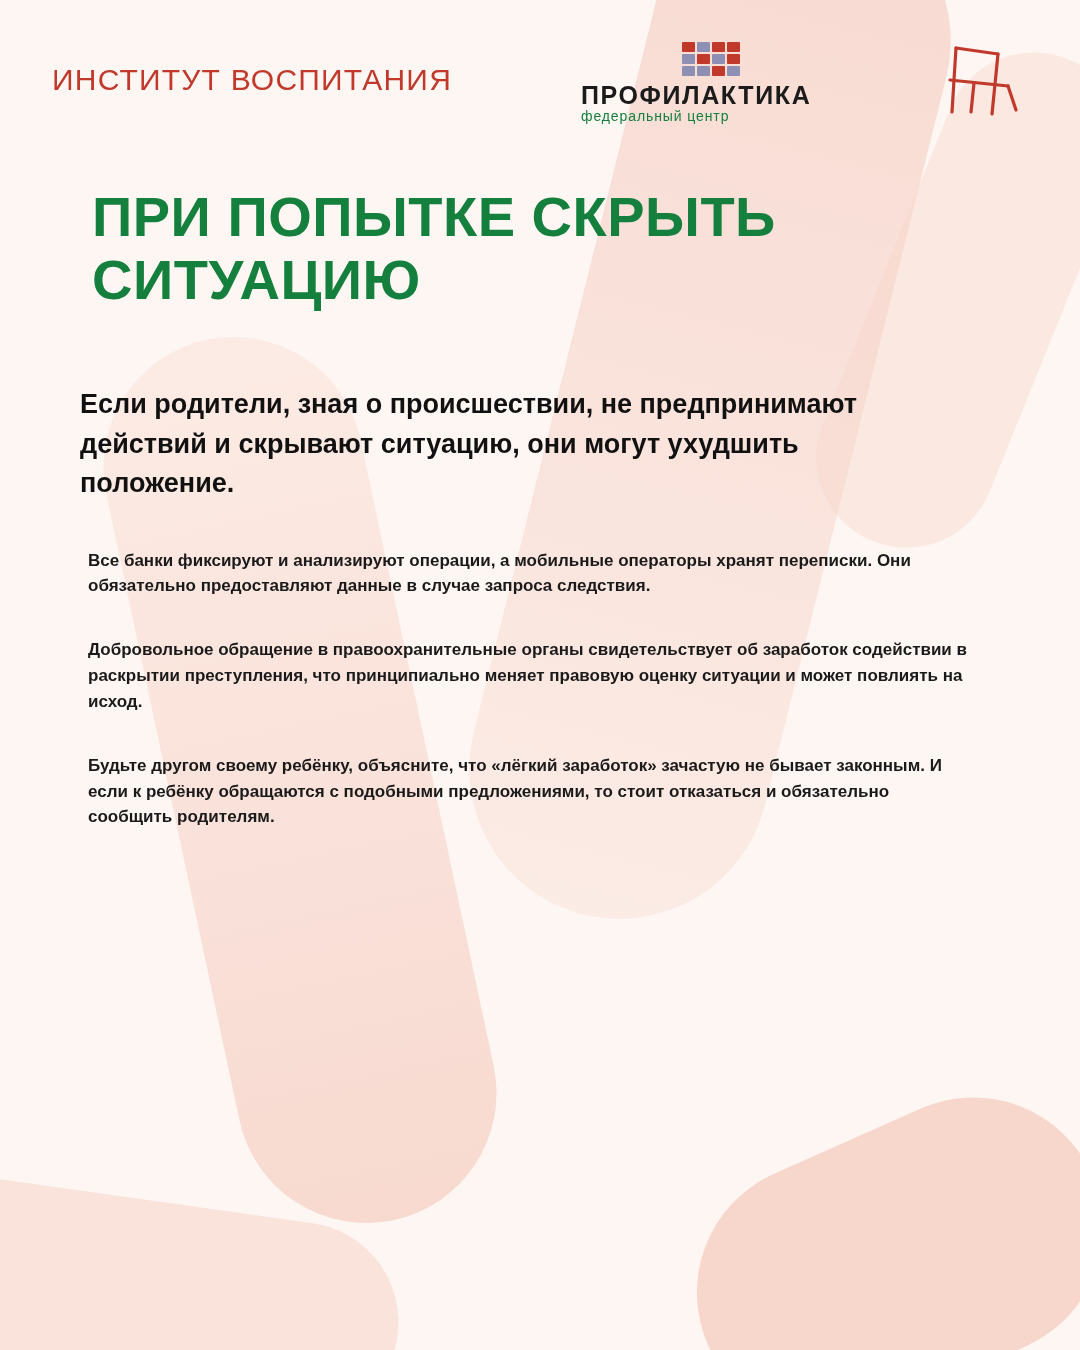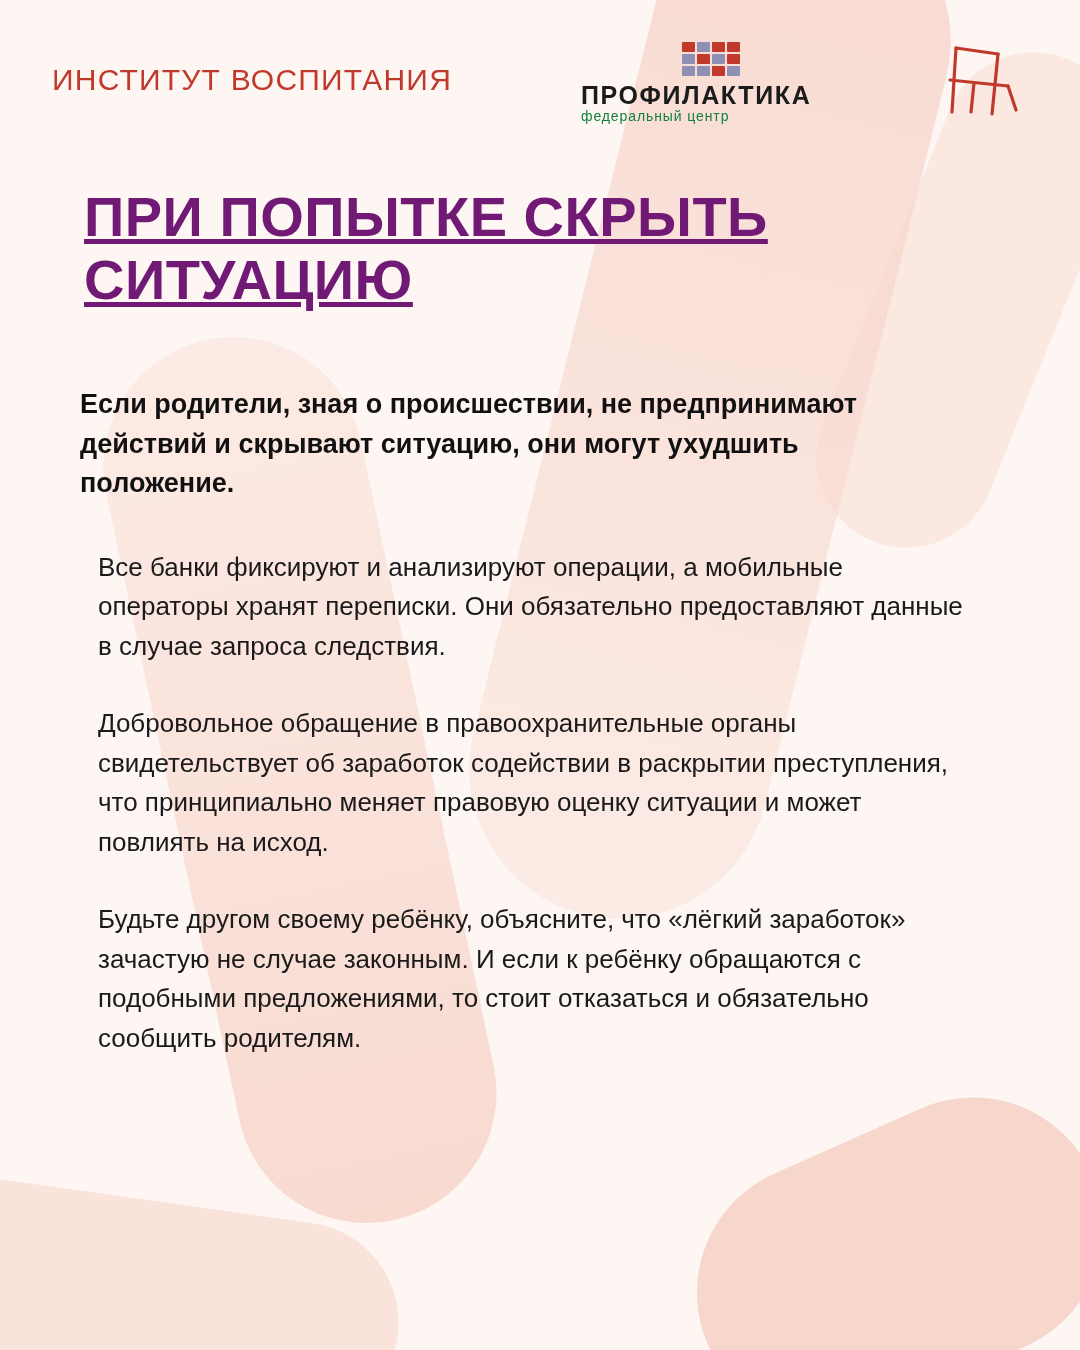--- a/index.html
+++ b/index.html
@@ -153,43 +153,42 @@
   }
 
   
   .content {
     position: absolute;
     left: 80px;
     top: 186px;
     width: 900px;
   }
   .title {
-    color: #701a75;
+    color: #15803d;
     font-size: 56px;
     font-weight: 700;
     line-height: 1.12;
     letter-spacing: .5px;
-    margin: 0 0 74px 4px;
+    margin: 0 0 74px 12px;
     text-transform: uppercase;
-    text-decoration: underline;
   }
   .lead {
     color: #111;
     font-size: 27px;
     font-weight: 700;
     line-height: 1.46;
     margin: 12px 0 44px 0;
     max-width: 820px;
   }
   .para {
     color: #1a1a1a;
-    font-size: 26px;
-    font-weight: 400;
+    font-size: 17px;
+    font-weight: 700;
     line-height: 1.52;
-    margin: 0 0 38px 18px;
+    margin: 0 0 38px 8px;
     max-width: 880px;
   }
   .para:last-child { margin-bottom: 0; }
 </style>
 </head>
 <body>
 
 <div class="bg-layer">
   <div class="ribbon ribbon-a"></div>
   <div class="ribbon ribbon-b"></div>
@@ -236,14 +235,14 @@
     </svg>
   </div>
 
 </div>
 
 <div class="content">
   <h1 class="title">ПРИ ПОПЫТКЕ СКРЫТЬ СИТУАЦИЮ</h1>
   <p class="lead">Если родители, зная о происшествии, не предпринимают действий и скрывают ситуацию, они могут ухудшить положение.</p>
   <p class="para">Все банки фиксируют и анализируют операции, а мобильные операторы хранят переписки. Они обязательно предоставляют данные в случае запроса следствия.</p>
   <p class="para">Добровольное обращение в правоохранительные органы свидетельствует об заработок содействии в раскрытии преступления, что принципиально меняет правовую оценку ситуации и может повлиять на исход.</p>
-  <p class="para">Будьте другом своему ребёнку, объясните, что «лёгкий заработок» зачастую не случае законным. И если к ребёнку обращаются с подобными предложениями, то стоит отказаться и обязательно сообщить родителям.</p>
+  <p class="para">Будьте другом своему ребёнку, объясните, что «лёгкий заработок» зачастую не бывает законным. И если к ребёнку обращаются с подобными предложениями, то стоит отказаться и обязательно сообщить родителям.</p>
 </div>
 
 </body></html>

